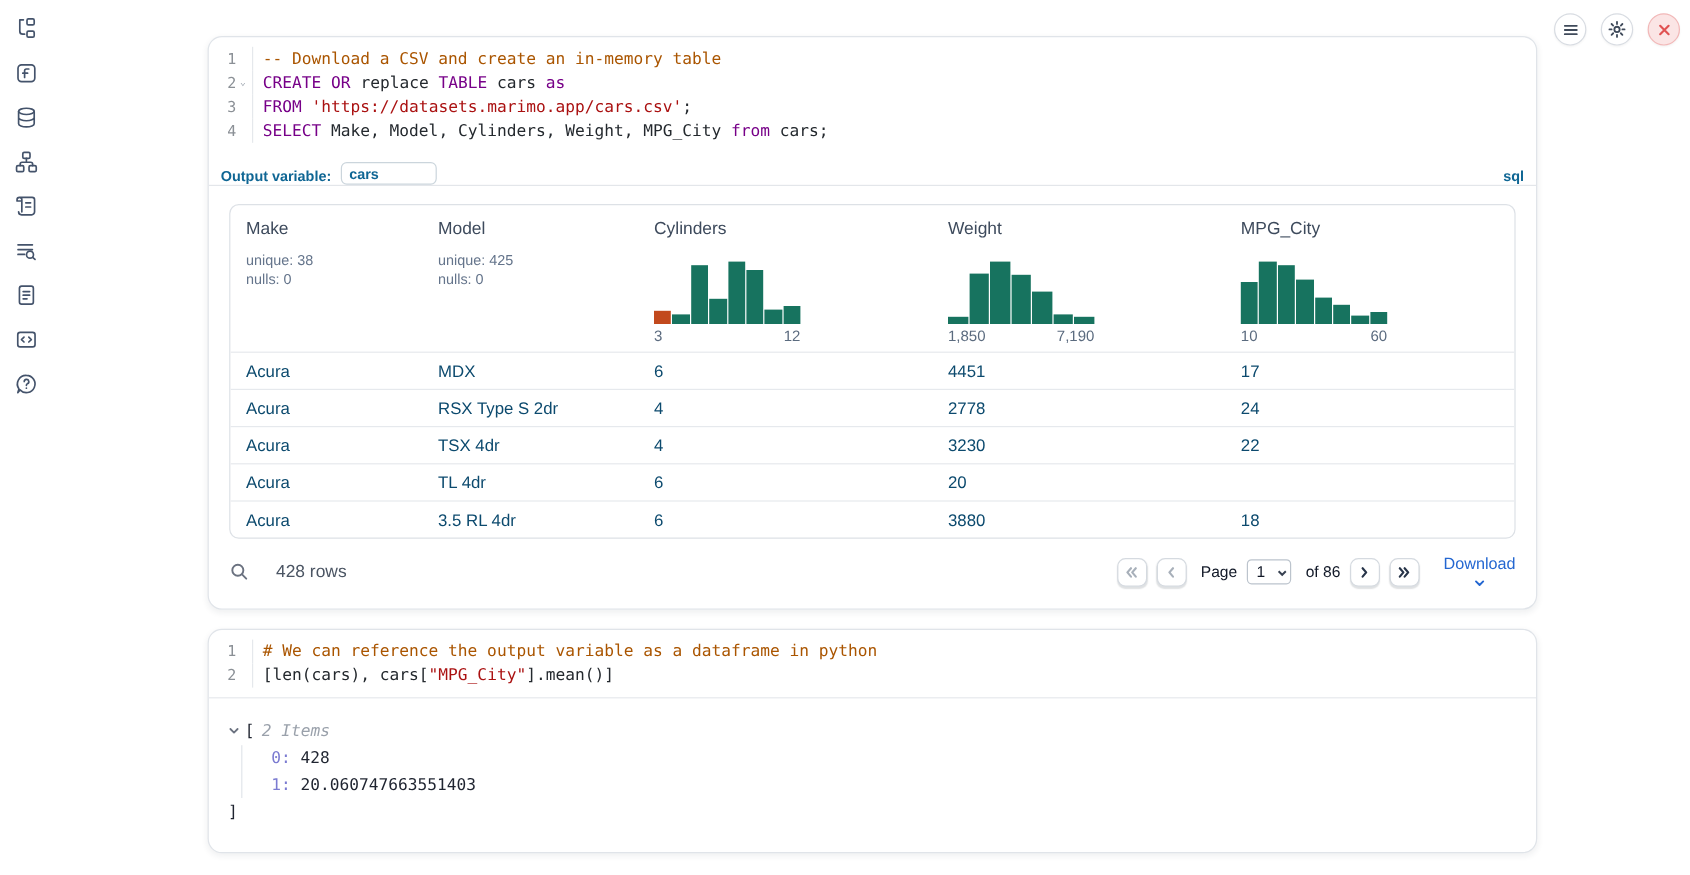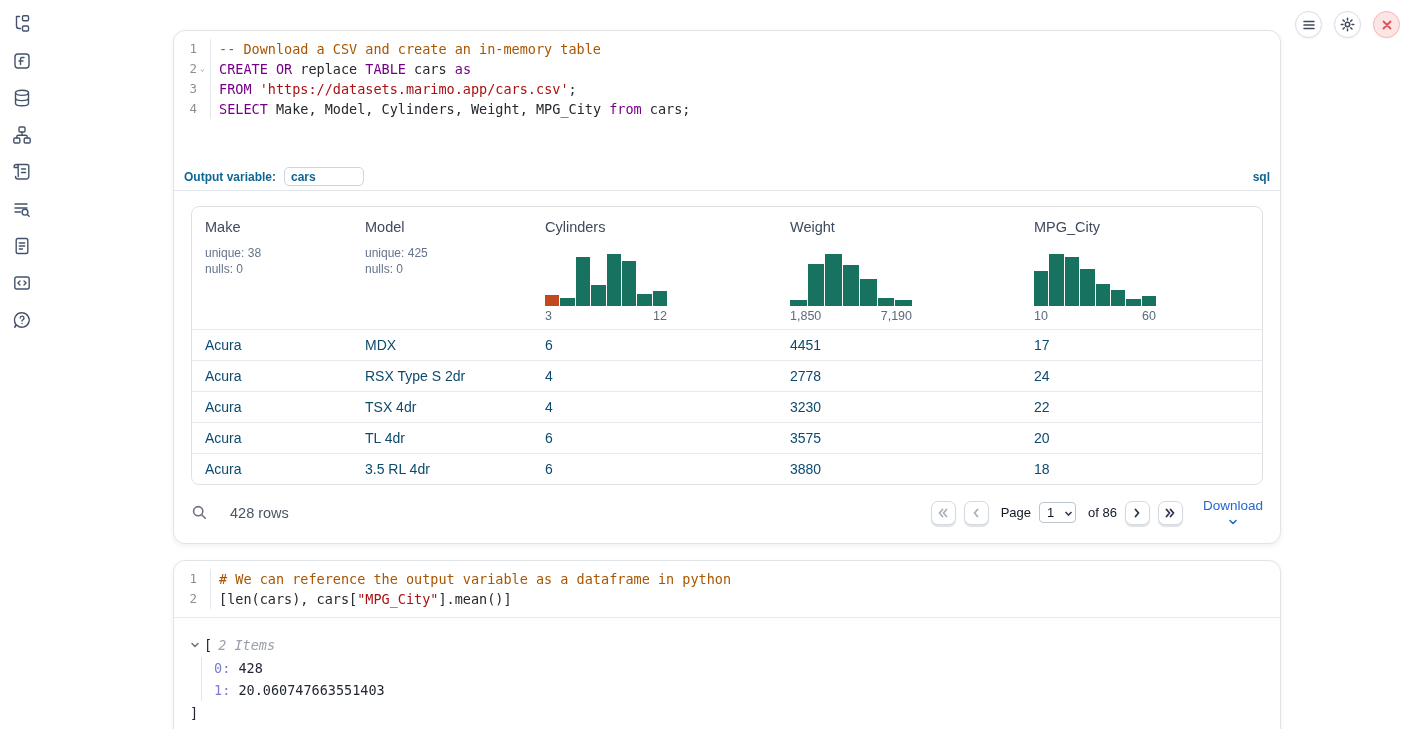--- a/index.html
+++ b/index.html
@@ -34,22 +34,22 @@
   .gutter { width:34px; flex:0 0 34px; display:flex; justify-content:flex-end; align-items:center;
             color:#8b9096; font-size:12.5px; font-family:"DejaVu Sans Mono", monospace; }
   .gutter .fold { width:11px; font-size:8px; color:#9aa2ac; text-align:center; align-self:flex-end; }
   .code-text { border-left:1px solid #e5e8ec; margin-left:2px; padding-left:8px; white-space:pre; color:#24292e; }
   .tok-kw  { color:#770088; }
   .tok-str { color:#aa1111; }
   .tok-com { color:#aa5500; }
   .tok-plain { color:#24292e; }
 
   
-  .outvar-row { display:flex; align-items:center; height:28px; padding:0 10px;
-                border-bottom:1px solid #e3e6ea;margin-top:36px; }
+  .outvar-row { display:flex; align-items:flex-end; height:28px; padding:0 10px;
+                border-bottom:1px solid #e3e6ea; }
   .outvar-label { font-size:12px; font-weight:bold; color:#0f6694; }
   .outvar-input { margin-left:8px; width:80px; height:19px; border:1px solid #cbd5dc; border-radius:5px;
                   font-size:12px; font-weight:bold; color:#0f6694; padding:0 6px;
                   font-family:"Liberation Sans", sans-serif; }
   .lang-badge { margin-left:auto; font-size:12px; font-weight:bold; color:#0f6694; background:none; border:none; cursor:pointer; }
 
   
   .table-wrap { padding:15px 17px 0 17px; }
   .dftable { border:1px solid #dde1e6; border-radius:8px; overflow:hidden; }
   .tgrid { display:grid; grid-template-columns:160px 180px 245px 244px 1fr; }
@@ -83,21 +83,21 @@
                   font-size:13.5px; color:#2467d1; font-family:"Liberation Sans", sans-serif;flex-direction:column; }
   .download-btn svg { stroke:#2467d1; fill:none; stroke-width:1.6; stroke-linecap:round; stroke-linejoin:round; }
 
   
   .pyout { border-top:1px solid #e6e9ed; padding:16px 16px 22px 16px;
            font-family:"DejaVu Sans Mono", monospace; font-size:13.5px; color:#1f2430; }
   .tree-head { display:flex; align-items:center; height:21px; }
   .tree-caret { background:none; border:none; cursor:pointer; padding:0 4px 0 0; display:flex; }
   .tree-caret svg { stroke:#6b7280; fill:none; stroke-width:1.5; stroke-linecap:round; stroke-linejoin:round; }
   .items-label { color:#9aa1ab; font-style:italic; margin-left:6px; }
-  .tree-body { margin-left:11px; border-left:1px solid #e2e5ea; padding-left:12px; margin-top:2px; }
+  .tree-body { margin-left:11px; border-left:1px solid #e2e5ea; padding-left:24px; margin-top:2px; }
   .tree-entry { height:22px; line-height:22px; }
   .tree-key { color:#7b7bd1; }
   .tree-close { margin-top:2px; height:21px; line-height:21px; }
 </style>
 </head>
 <body>
 
 <nav class="sidebar">
   <button class="side-btn" title="">
     <svg width="20" height="20" viewBox="0 0 20 20">
@@ -310,21 +310,20 @@
               <div class="td">Acura</div>
               <div class="td">TSX 4dr</div>
               <div class="td">4</div>
               <div class="td">3230</div>
               <div class="td">22</div>
             </div>
             <div class="tgrid tr">
               <div class="td">Acura</div>
               <div class="td">TL 4dr</div>
               <div class="td">6</div>
-              <div class="td">3575</div>
               <div class="td">20</div>
             </div>
             <div class="tgrid tr">
               <div class="td">Acura</div>
               <div class="td">3.5 RL 4dr</div>
               <div class="td">6</div>
               <div class="td">3880</div>
               <div class="td">18</div>
             </div>
           </div>

